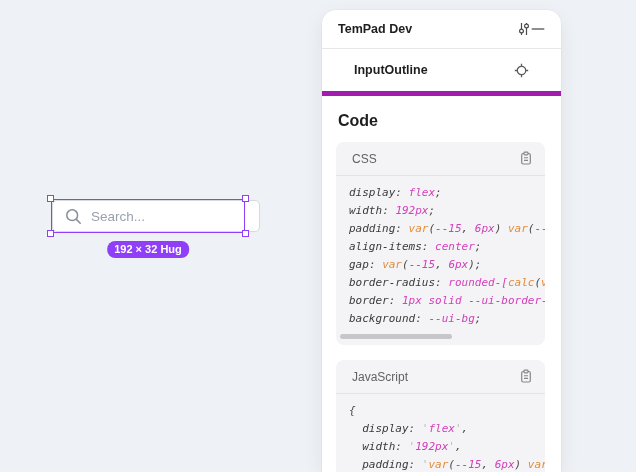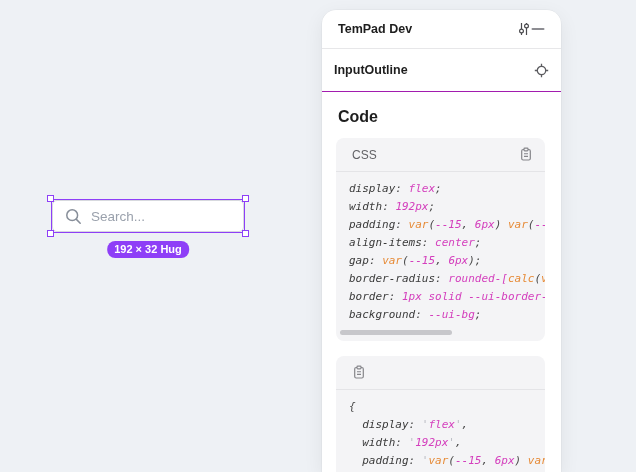--- a/index.html
+++ b/index.html
@@ -12,21 +12,21 @@
   
   .selection{position:absolute;left:51px;top:199px;width:194px;height:34px;}
   .sel-outline{
     position:absolute;inset:0;border:1.5px solid #8e3ff7;pointer-events:none;box-sizing:border-box;
   }
   .handle{
     position:absolute;width:7px;height:7px;background:#fff;border:1px solid #8e3ff7;box-sizing:border-box;
   }
   .h-tl{left:-4px;top:-4px}.h-tr{right:-4px;top:-4px}.h-bl{left:-4px;bottom:-4px}.h-br{right:-4px;bottom:-4px}
   .search-box{
-    position:absolute;left:1px;top:1px;width:192px;height:32px;box-sizing:border-box;
+    position:absolute;left:1px;top:1px;width:208px;height:32px;box-sizing:border-box;
     background:#fff;border:1px solid #d7d9de;border-radius:5px;
     display:flex;align-items:center;gap:9px;padding:0 12px;
   }
   .search-box .ph{font-size:13.5px;color:#9aa1ac;}
   .dim-badge{
     position:absolute;left:50%;top:42px;transform:translateX(-50%);
     background:#8e3ff7;color:#fff;font-size:11px;font-weight:bold;
     padding:2px 7px;border-radius:8px;white-space:nowrap;line-height:13px;
   }
   
@@ -35,22 +35,22 @@
     background:#fff;border-radius:14px 14px 0 0;
     box-shadow:0 0 0 .5px rgba(0,0,0,.05),0 6px 20px rgba(0,0,0,.07);
     display:flex;flex-direction:column;overflow:hidden;box-sizing:border-box;
   }
   .p-header{
     height:38px;display:flex;align-items:center;padding:0 16px;
     border-bottom:1px solid #e7e7e9;flex:0 0 auto;
   }
   .p-title{font-size:12.5px;font-weight:700;color:#1e1e1e;flex:1;}
   .p-row{
-    height:42px;display:flex;align-items:center;padding:0 12px;
-    border-bottom:1px solid #a21caf;flex:0 0 auto;
+    height:42px;display:flex;align-items:center;padding:0 32px;
+    border-bottom:5px solid #a21caf;flex:0 0 auto;
   }
   .p-row .comp{font-size:12.5px;font-weight:700;color:#1e1e1e;flex:1;}
   .section-title{font-size:16px;font-weight:700;color:#1e1e1e;margin:16px 16px 12px;}
   .icon-btn{display:flex;align-items:center;justify-content:center;cursor:pointer;}
   
   .block{
     margin:0 16px 0 14px;background:#f4f4f6;border-radius:8px;overflow:hidden;flex:0 0 auto;
   }
   .block + .block{margin-top:15px;}
   .block-head{
@@ -138,20 +138,21 @@
             <line x1="5" y1="9.4" x2="9" y2="9.4" stroke="#85858a" stroke-width="1.1"></line>
           </svg>
         </span>
       </div>
       <div class="code"><div class="code-line"><span class="t-pr">display</span><span class="t-pu">: </span><span class="t-va">flex</span><span class="t-pu">;</span></div><div class="code-line"><span class="t-pr">width</span><span class="t-pu">: </span><span class="t-va">192px</span><span class="t-pu">;</span></div><div class="code-line"><span class="t-pr">padding</span><span class="t-pu">: </span><span class="t-fn">var</span><span class="t-pu">(</span><span class="t-va">--15</span><span class="t-pu">, </span><span class="t-va">6px</span><span class="t-pu">) </span><span class="t-fn">var</span><span class="t-pu">(</span><span class="t-va">--</span></div><div class="code-line"><span class="t-pr">align-items</span><span class="t-pu">: </span><span class="t-va">center</span><span class="t-pu">;</span></div><div class="code-line"><span class="t-pr">gap</span><span class="t-pu">: </span><span class="t-fn">var</span><span class="t-pu">(</span><span class="t-va">--15</span><span class="t-pu">, </span><span class="t-va">6px</span><span class="t-pu">);</span></div><div class="code-line"><span class="t-pr">border-radius</span><span class="t-pu">: </span><span class="t-va">rounded-[</span><span class="t-fn">calc</span><span class="t-pu">(</span><span class="t-fn">v</span></div><div class="code-line"><span class="t-pr">border</span><span class="t-pu">: </span><span class="t-va">1px solid --ui-border-</span></div><div class="code-line"><span class="t-pr">background</span><span class="t-pu">: </span><span class="t-va">--ui-bg</span><span class="t-pu">;</span></div></div>
       <div class="hscroll"></div>
     </div>
 
     <div class="block">
       <div class="block-head">
+        <span class="block-label">JavaScript</span>
         <span class="icon-btn">
           <svg width="14" height="15" viewBox="0 0 14 15" fill="none">
             <rect x="2.7" y="2.5" width="8.6" height="10.5" rx="1.5" stroke="#85858a" stroke-width="1.2"></rect>
             <rect x="5" y="1.2" width="4" height="2.6" rx="0.8" fill="#f4f4f6" stroke="#85858a" stroke-width="1.2"></rect>
             <line x1="5" y1="6.8" x2="9" y2="6.8" stroke="#85858a" stroke-width="1.1"></line>
             <line x1="5" y1="9.4" x2="9" y2="9.4" stroke="#85858a" stroke-width="1.1"></line>
           </svg>
         </span>
       </div>
       <div class="code"><div class="code-line"><span class="t-pu">{</span></div><div class="code-line"><span class="t-pr">  display</span><span class="t-pu">: </span><span class="t-qt">'</span><span class="t-va">flex</span><span class="t-qt">'</span><span class="t-pu">,</span></div><div class="code-line"><span class="t-pr">  width</span><span class="t-pu">: </span><span class="t-qt">'</span><span class="t-va">192px</span><span class="t-qt">'</span><span class="t-pu">,</span></div><div class="code-line"><span class="t-pr">  padding</span><span class="t-pu">: </span><span class="t-qt">'</span><span class="t-fn">var</span><span class="t-pu">(</span><span class="t-va">--15</span><span class="t-pu">, </span><span class="t-va">6px</span><span class="t-pu">) </span><span class="t-fn">var</span></div><div class="code-line"><span class="t-pr">  alignItems</span><span class="t-pu">: </span><span class="t-qt">'</span><span class="t-va">center</span><span class="t-qt">'</span><span class="t-pu">,</span></div></div>

